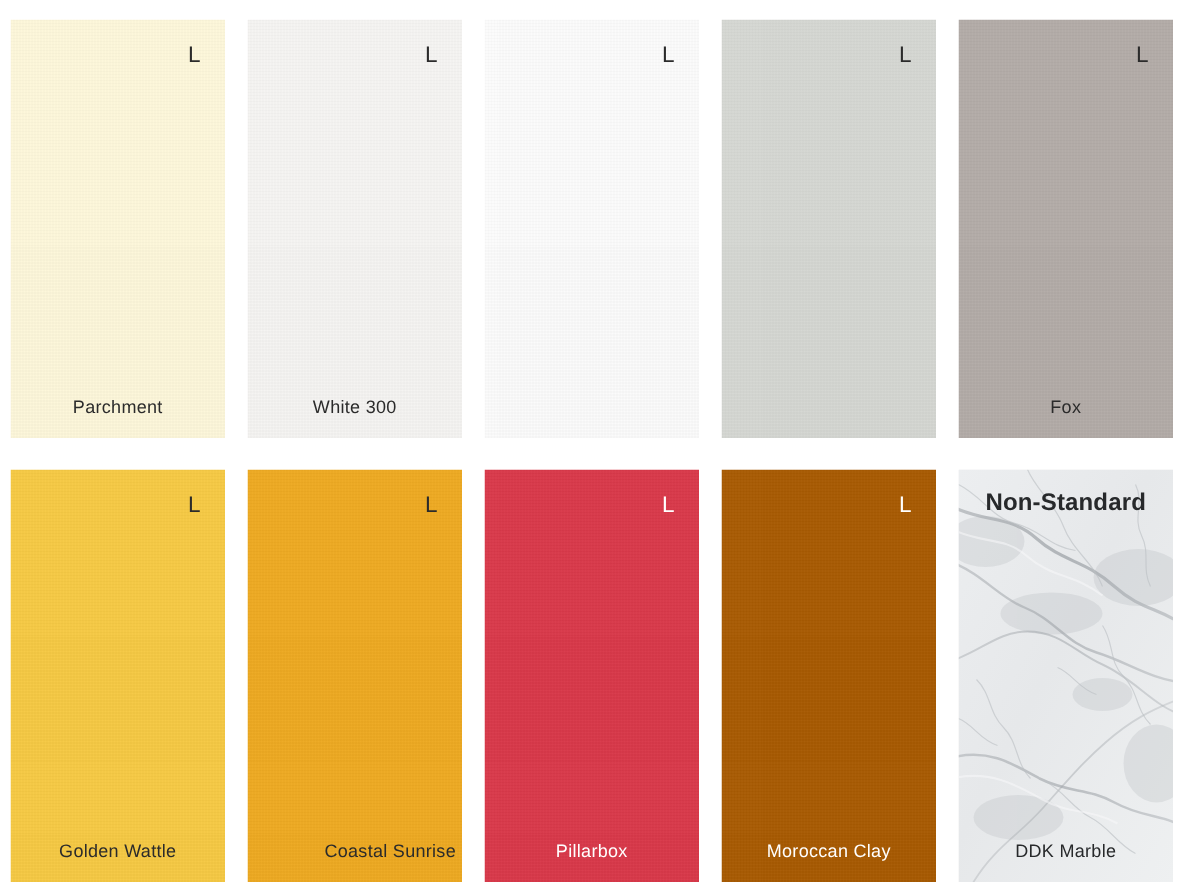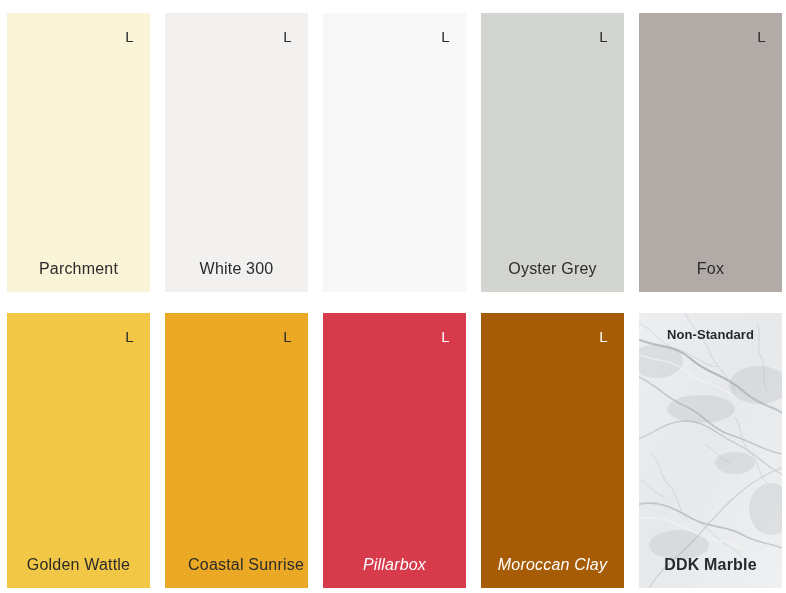--- a/index.html
+++ b/index.html
@@ -79,43 +79,43 @@
   .finish-badge.light-text { color: #ffffff; }
 
   
   .swatch-toplabel {
     position: absolute;
     top: 14px;
     left: 0;
     right: 0;
     z-index: 3;
     text-align: center;
-    font-size: 13px;
+    font-size: 16px;
     font-weight: bold;
     letter-spacing: 0.1px;
     color: #27292b;
   }
 
   
   .swatch-name {
     position: absolute;
     left: 0;
     right: 0;
     bottom: 14px;
     z-index: 3;
     text-align: center;
-    font-size: 16px;
+    font-size: 12px;
     line-height: 1.1;
     letter-spacing: 0.2px;
     color: #2b2b2b;
     padding: 0 4px;
     box-sizing: border-box;
   }
-  .swatch-name.light-text { color: #ffffff; font-style: italic; }
-  .swatch-name.bold-text  { font-weight: bold; }
+  .swatch-name.light-text { color: #ffffff; }
+  .swatch-name.bold-text  { font-weight: normal; }
 
   
   .marble {
     position: absolute;
     inset: 0;
     background: #e9eaec;
     z-index: 0;
   }
   .marble svg {
     position: absolute;
@@ -145,21 +145,20 @@
     </div>
 
     <div class="swatch">
       <div class="swatch-fill grain" style="background-color: rgb(251, 251, 251);"></div>
       <span class="finish-badge" style="color: rgb(43, 43, 43);">L</span>
     </div>
 
     <div class="swatch">
       <div class="swatch-fill grain" style="background-color: rgb(213, 215, 210);"></div>
       <span class="finish-badge" style="color: rgb(43, 43, 43);">L</span>
-      <span class="swatch-name" style="color: rgb(43, 43, 43);">Oyster Grey</span>
     </div>
 
     <div class="swatch">
       <div class="swatch-fill grain" style="background-color: rgb(179, 172, 168);"></div>
       <span class="finish-badge" style="color: rgb(43, 43, 43);">L</span>
       <span class="swatch-name" style="color: rgb(43, 43, 43);">Fox</span>
     </div>
 
   </div>
 

